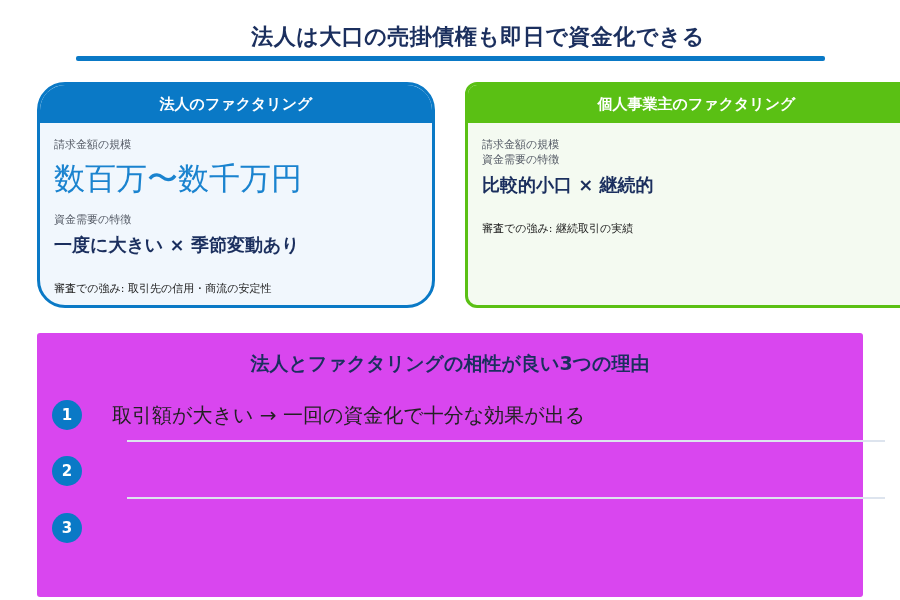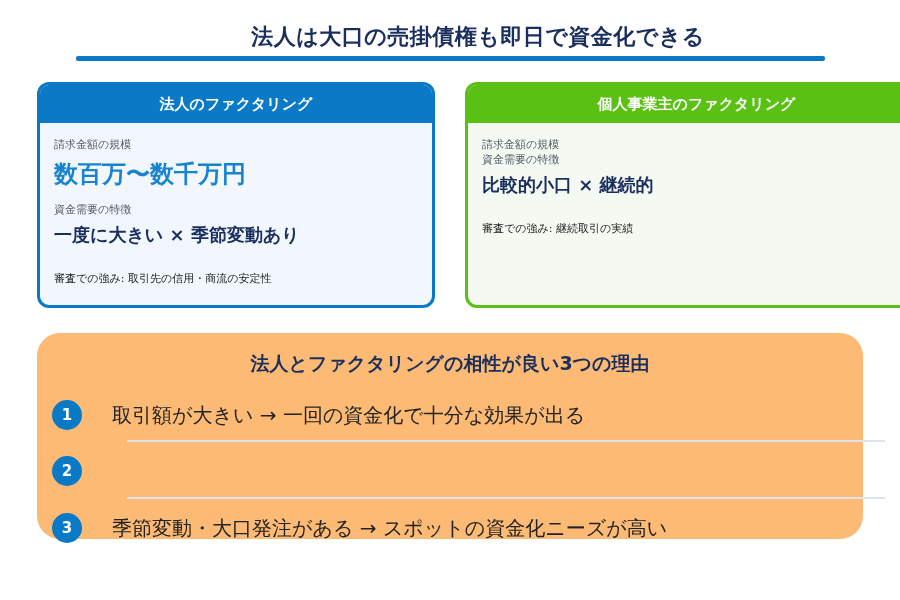--- a/index.html
+++ b/index.html
@@ -11,38 +11,38 @@
     position:absolute; left:0; top:22px; width:900px; text-align:center;
     font-size:22px; font-weight:bold; color:#1b2f5e; letter-spacing:0.5px;padding-left:28px;
   }
   .title-rule {
     position:absolute; left:76px; top:56px; width:749px; height:5px; background:#0a79c6; border-radius:2px;
   }
   .card {
     position:absolute; top:82px; height:226px; border-radius:12px; box-sizing:border-box;
     border:3px solid; overflow:hidden;
   }
-  .card.left { left:37px; width:398px; border-color:#0a79c6; background:#f1f7fd; }
+  .card.left { left:37px; width:398px; border-color:#0a79c6; background:#f1f7fd;border-radius:28px; }
   .card.right { left:465px; width:463px; border-color:#5ac014; background:#f4faf1; }
   .card-head {
     height:38px; line-height:38px; text-align:center; color:#fff; font-weight:bold; font-size:15px;
   }
   .card.left .card-head { background:#0a79c6; }
   .card.right .card-head { background:#5ac014; }
   .card-body { padding:14px 3px 0 14px; }
   .label { font-size:11px; color:#555b66; }
-  .big { font-size:24px; font-weight:bold; margin:6px 0 12px 0; }
+  .big { font-size:31px; font-weight:normal; margin:6px 0 12px 0; }
   .card.left .big { color:#1a83cf; }
   .card.right .big { color:#4fb82e; }
   .mid { font-size:18px; font-weight:bold; color:#1b2f5e; margin:6px 0 24px 0; }
   .note { font-size:11px; color:#222; }
 
   .reasons {
-    position:absolute; left:37px; top:333px; width:826px; height:206px; background:#fdba74;
-    border-radius:23px;
+    position:absolute; left:37px; top:333px; width:826px; height:264px; background:#d946ef;
+    border-radius:3px;
   }
   .reasons-title {
     text-align:center; font-size:19px; font-weight:bold; color:#1b2f5e; margin-top:18px;
   }
   .reason {
     position:absolute; left:15px; width:795px; height:44px; display:flex; align-items:center;
   }
   .num {
     width:30px; height:30px; border-radius:50%; background:#0a79c6; color:#fff; font-weight:bold;
     font-size:15px; display:flex; align-items:center; justify-content:center; flex:none;
@@ -86,15 +86,14 @@
   </div>
   <div class="divider" style="top:107px;"></div>
 
   <div class="reason" style="top:116px;">
     <div class="num">2</div>
   </div>
   <div class="divider" style="top:164px;"></div>
 
   <div class="reason" style="top:173px;">
     <div class="num">3</div>
-    <div class="reason-text">季節変動・大口発注がある → スポットの資金化ニーズが高い</div>
   </div>
 </div>
 
 </body></html>

